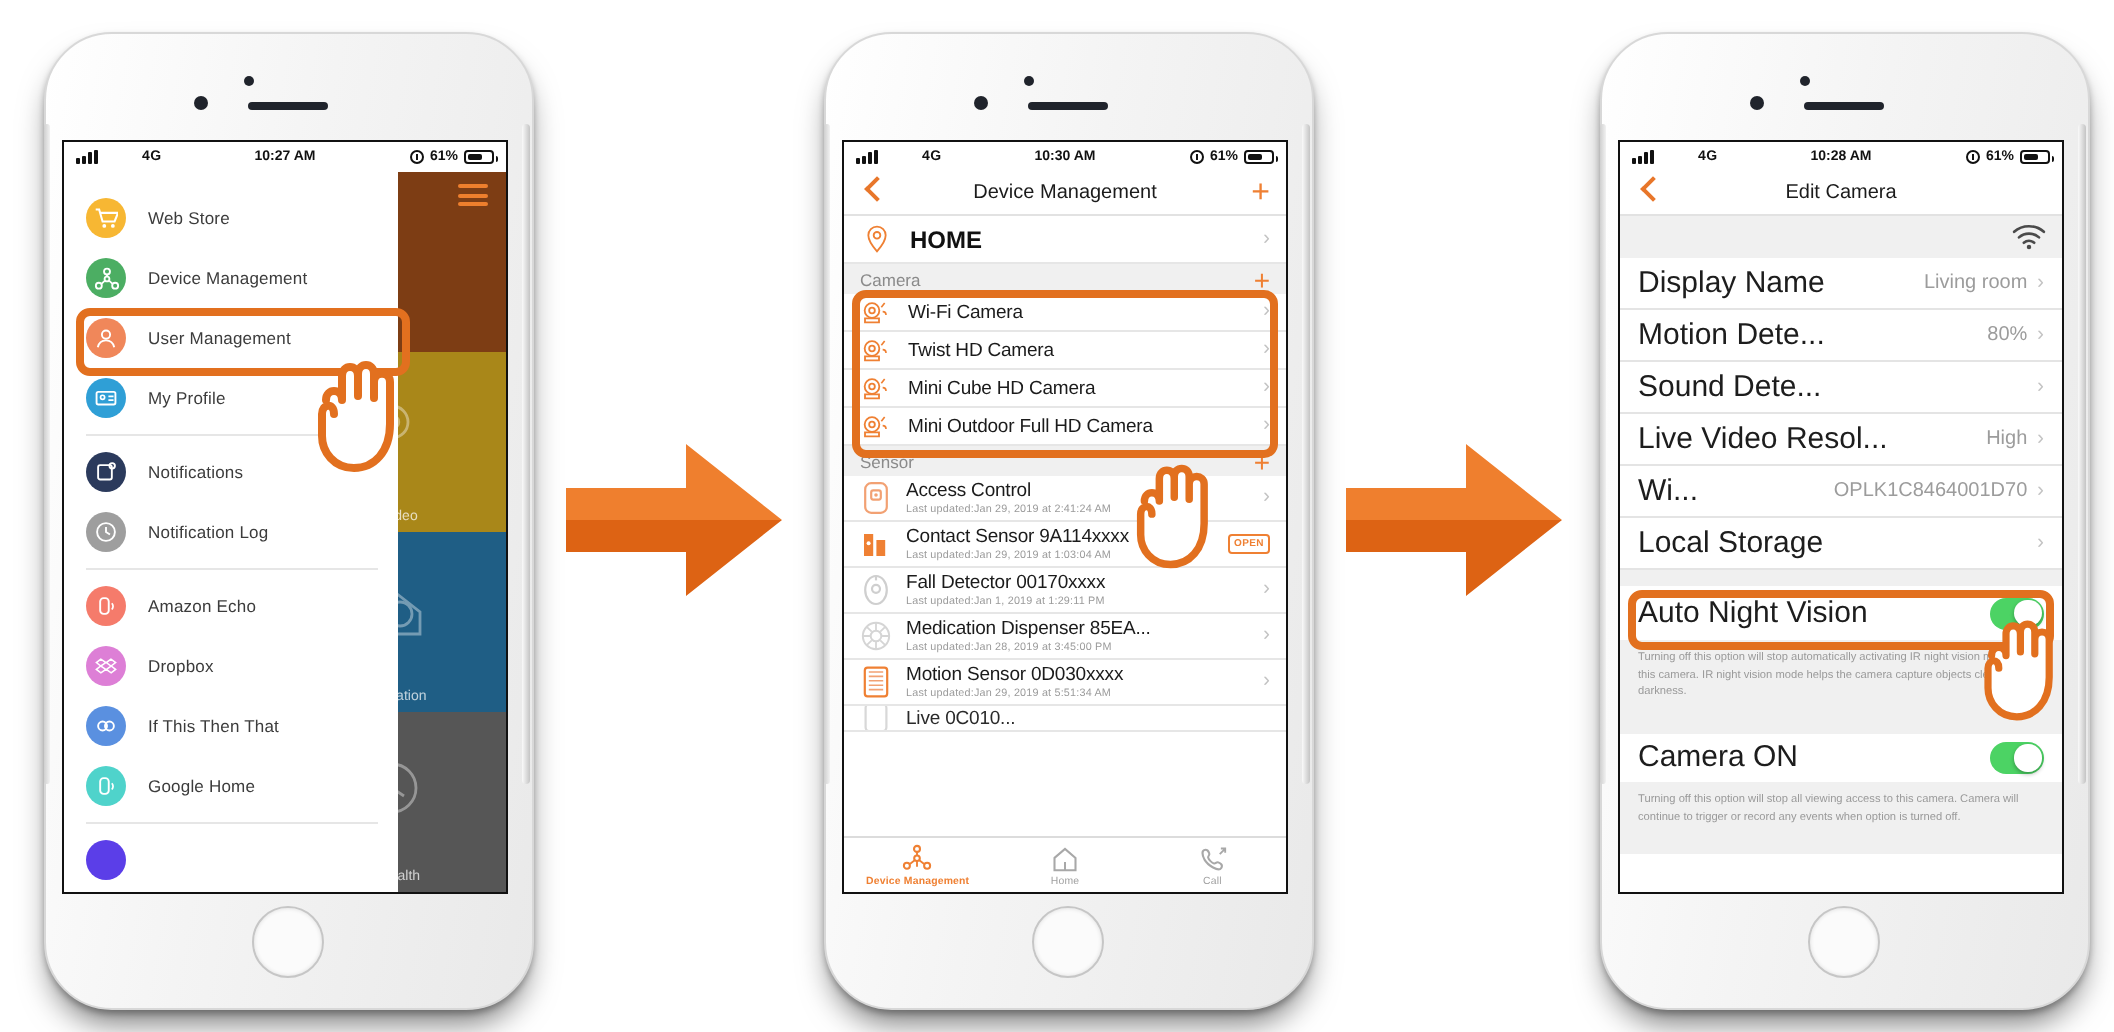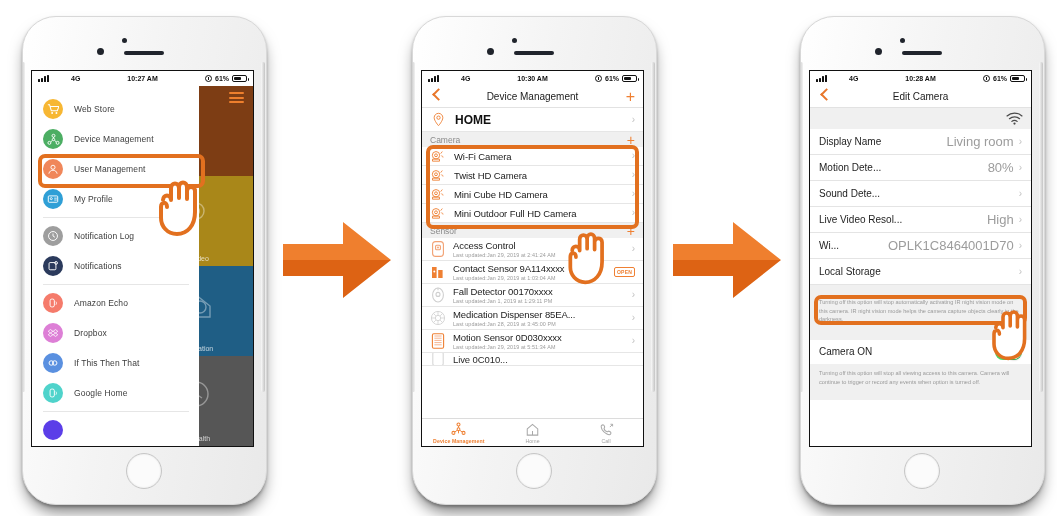--- a/index.html
+++ b/index.html
@@ -100,22 +100,22 @@
   .tabbar{position:absolute;left:0;right:0;bottom:0;height:27px;background:#fff;
     border-top:1px solid #dcdcdc;display:flex;align-items:center;}
   .tab{flex:1;display:flex;flex-direction:column;align-items:center;justify-content:center;gap:1px;}
   .tab .tlab{font-size:5.2px;letter-spacing:.1px;}
 
   
   .wifibar{height:21px;background:#f0f0f0;display:flex;align-items:center;
     justify-content:flex-end;padding-right:8px;box-sizing:border-box;}
   .srow{height:26px;display:flex;align-items:center;padding:0 9px;box-sizing:border-box;
     background:#fff;border-bottom:1px solid #e4e4e4;}
-  .srow .sk{font-size:10px;color:#1d1d1d;}
-  .srow .sv{margin-left:auto;font-size:13px;color:#9c9c9c;}
+  .srow .sk{font-size:15px;color:#1d1d1d;}
+  .srow .sv{margin-left:auto;font-size:10px;color:#9c9c9c;}
   .srow .sc{color:#c3c3c3;font-size:10px;margin-left:5px;}
   .helptext{background:#f0f0f0;padding:5px 9px 7px;font-size:5.6px;line-height:1.55;
     color:#9a9a9a;box-sizing:border-box;}
   .toggle{margin-left:auto;width:27px;height:16px;border-radius:9px;background:#4cd364;
     position:relative;flex:none;}
   .toggle:after{content:"";position:absolute;right:1.3px;top:1.3px;width:13.4px;height:13.4px;
     border-radius:50%;background:#fff;box-shadow:0 1px 2px rgba(0,0,0,.3);}
 
   
   .hl{position:absolute;border:4px solid #e2701f;border-radius:7px;box-sizing:border-box;
@@ -270,36 +270,36 @@
             <svg width="12" height="12" viewBox="0 0 14 14">
                 <rect x="1.5" y="3.4" width="11" height="7.4" rx="1" fill="none" stroke="#fff" stroke-width="1.1"></rect>
                 <circle cx="5" cy="6.6" r="1.2" fill="none" stroke="#fff" stroke-width="1"></circle>
                 <path d="M8.4 6h3M8.4 8.2h3" stroke="#fff" stroke-width="1"></path>
               </svg>
           </span>
           <span class="mlabel">My Profile</span>
         </div>
         <div class="mdiv"></div>
         <div class="mrow">
+          <span class="mico" style="background:#2b3a5c">
+            <svg width="12" height="12" viewBox="0 0 14 14">
+                <rect x="2.4" y="3" width="8" height="8.4" rx="1.2" fill="none" stroke="#fff" stroke-width="1.1"></rect>
+                <circle cx="10.6" cy="3.4" r="1.6" fill="none" stroke="#fff" stroke-width="1.1"></circle>
+              </svg>
+          </span>
+          <span class="mlabel">Notifications</span>
+        </div>
+        <div class="mrow">
           <span class="mico" style="background:#9e9e9e">
             <svg width="12" height="12" viewBox="0 0 14 14">
                 <circle cx="7" cy="7" r="5.2" fill="none" stroke="#fff" stroke-width="1.1"></circle>
                 <path d="M7 4.1V7l2.3 1.5" fill="none" stroke="#fff" stroke-width="1.1"></path>
               </svg>
           </span>
           <span class="mlabel">Notification Log</span>
-        </div>
-        <div class="mrow">
-          <span class="mico" style="background:#2b3a5c">
-            <svg width="12" height="12" viewBox="0 0 14 14">
-                <rect x="2.4" y="3" width="8" height="8.4" rx="1.2" fill="none" stroke="#fff" stroke-width="1.1"></rect>
-                <circle cx="10.6" cy="3.4" r="1.6" fill="none" stroke="#fff" stroke-width="1.1"></circle>
-              </svg>
-          </span>
-          <span class="mlabel">Notifications</span>
         </div>
         <div class="mdiv"></div>
         <div class="mrow">
           <span class="mico" style="background:#f57b6b">
             <svg width="12" height="12" viewBox="0 0 14 14">
                 <rect x="3.6" y="2.4" width="5" height="9.2" rx="2" fill="none" stroke="#fff" stroke-width="1.1"></rect>
                 <path d="M10.4 5.4c.8 1 .8 2.6 0 3.6" fill="none" stroke="#fff" stroke-width="1"></path>
               </svg>
           </span>
           <span class="mlabel">Amazon Echo</span>
@@ -618,20 +618,24 @@
         <span class="sc">›</span>
       </div>
       <div class="srow">
         <span class="sk">Local Storage</span>
         <span class="sv"></span>
         <span class="sc">›</span>
       </div>
 
       <div style="height:8px;background:#f0f0f0"></div>
 
+      <div class="srow" style="height:27px;border-bottom:none">
+        <span class="sk">Auto Night Vision</span>
+        <span class="toggle"></span>
+      </div>
       <div class="helptext">Turning off this option will stop automatically activating IR night vision mode on this camera. IR night vision mode helps the camera capture objects clearly in the darkness.</div>
 
       <div style="height:9px;background:#f0f0f0"></div>
 
       <div class="srow" style="height:24px;border-bottom:none">
         <span class="sk">Camera ON</span>
         <span class="toggle"></span>
       </div>
       <div class="helptext" style="padding-bottom:14px">Turning off this option will stop all viewing access to this camera. Camera will continue to trigger or record any events when option is turned off.</div>
 

